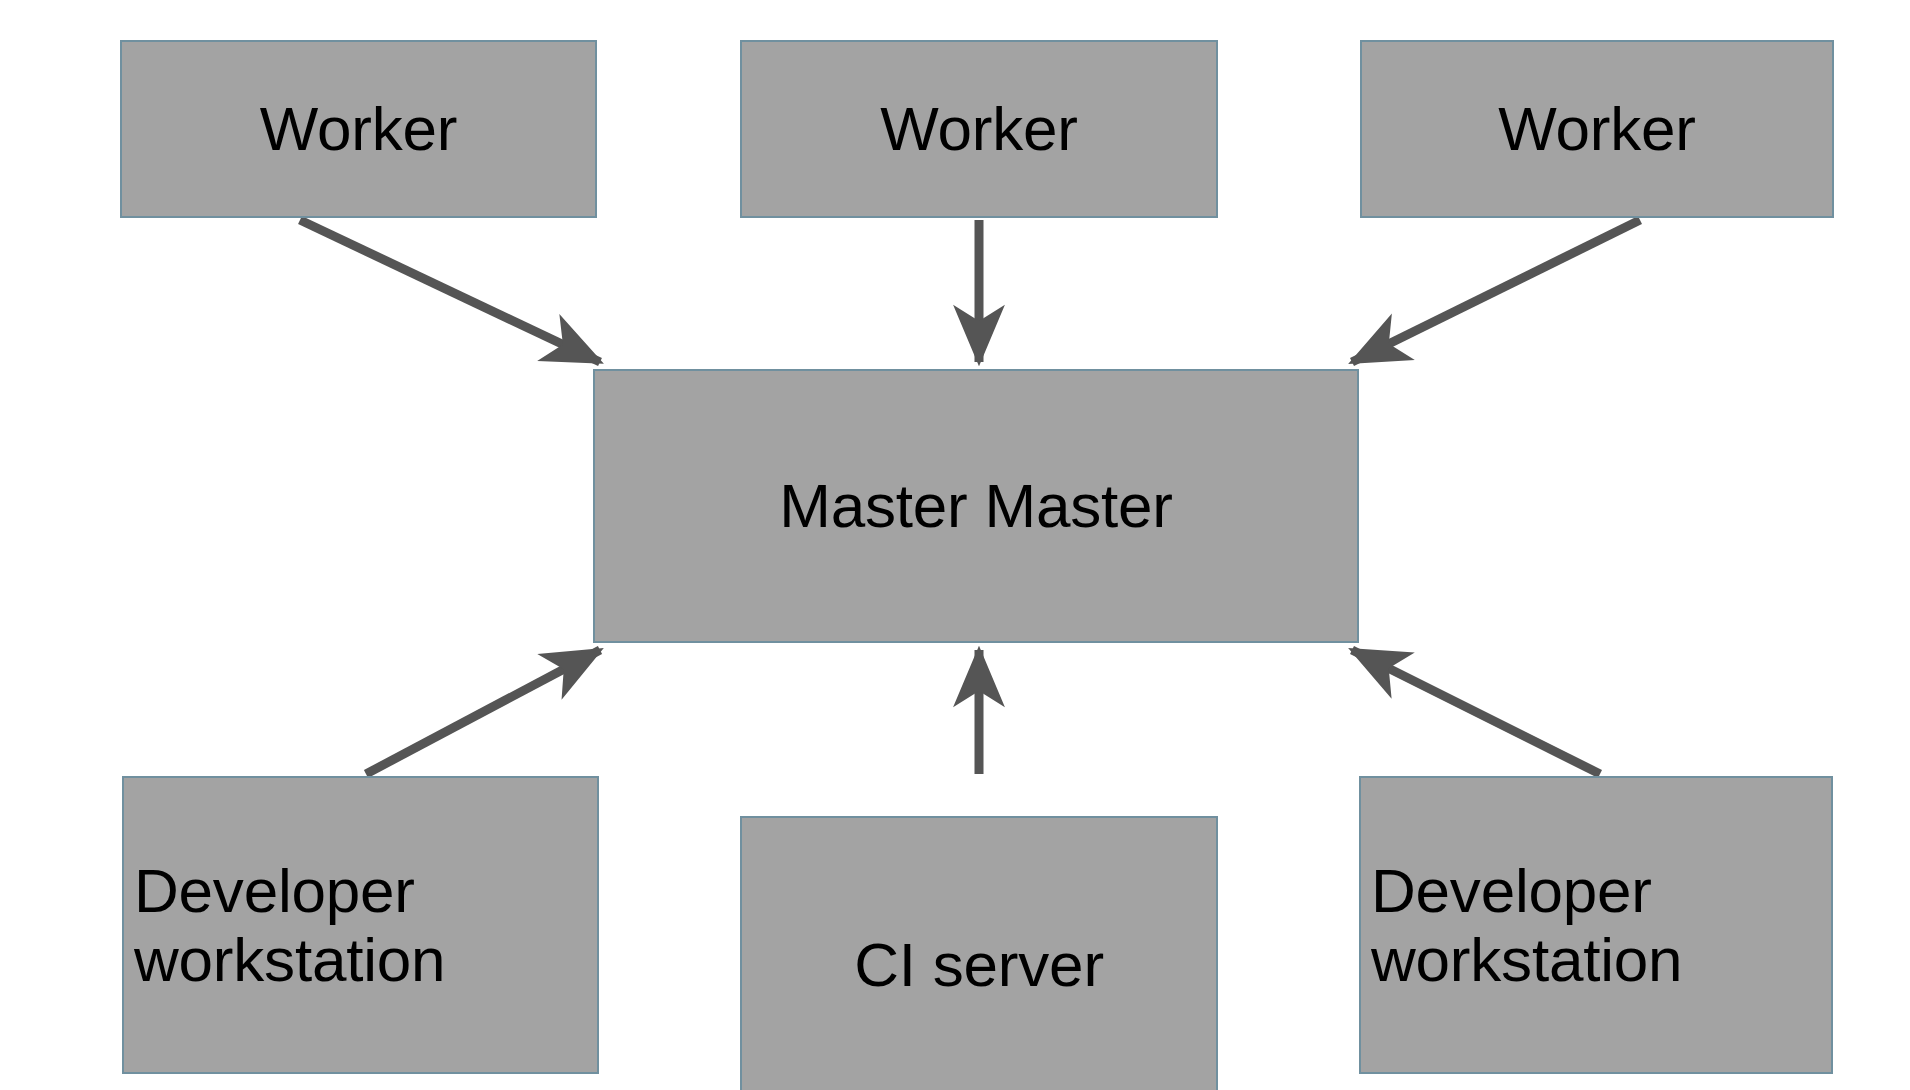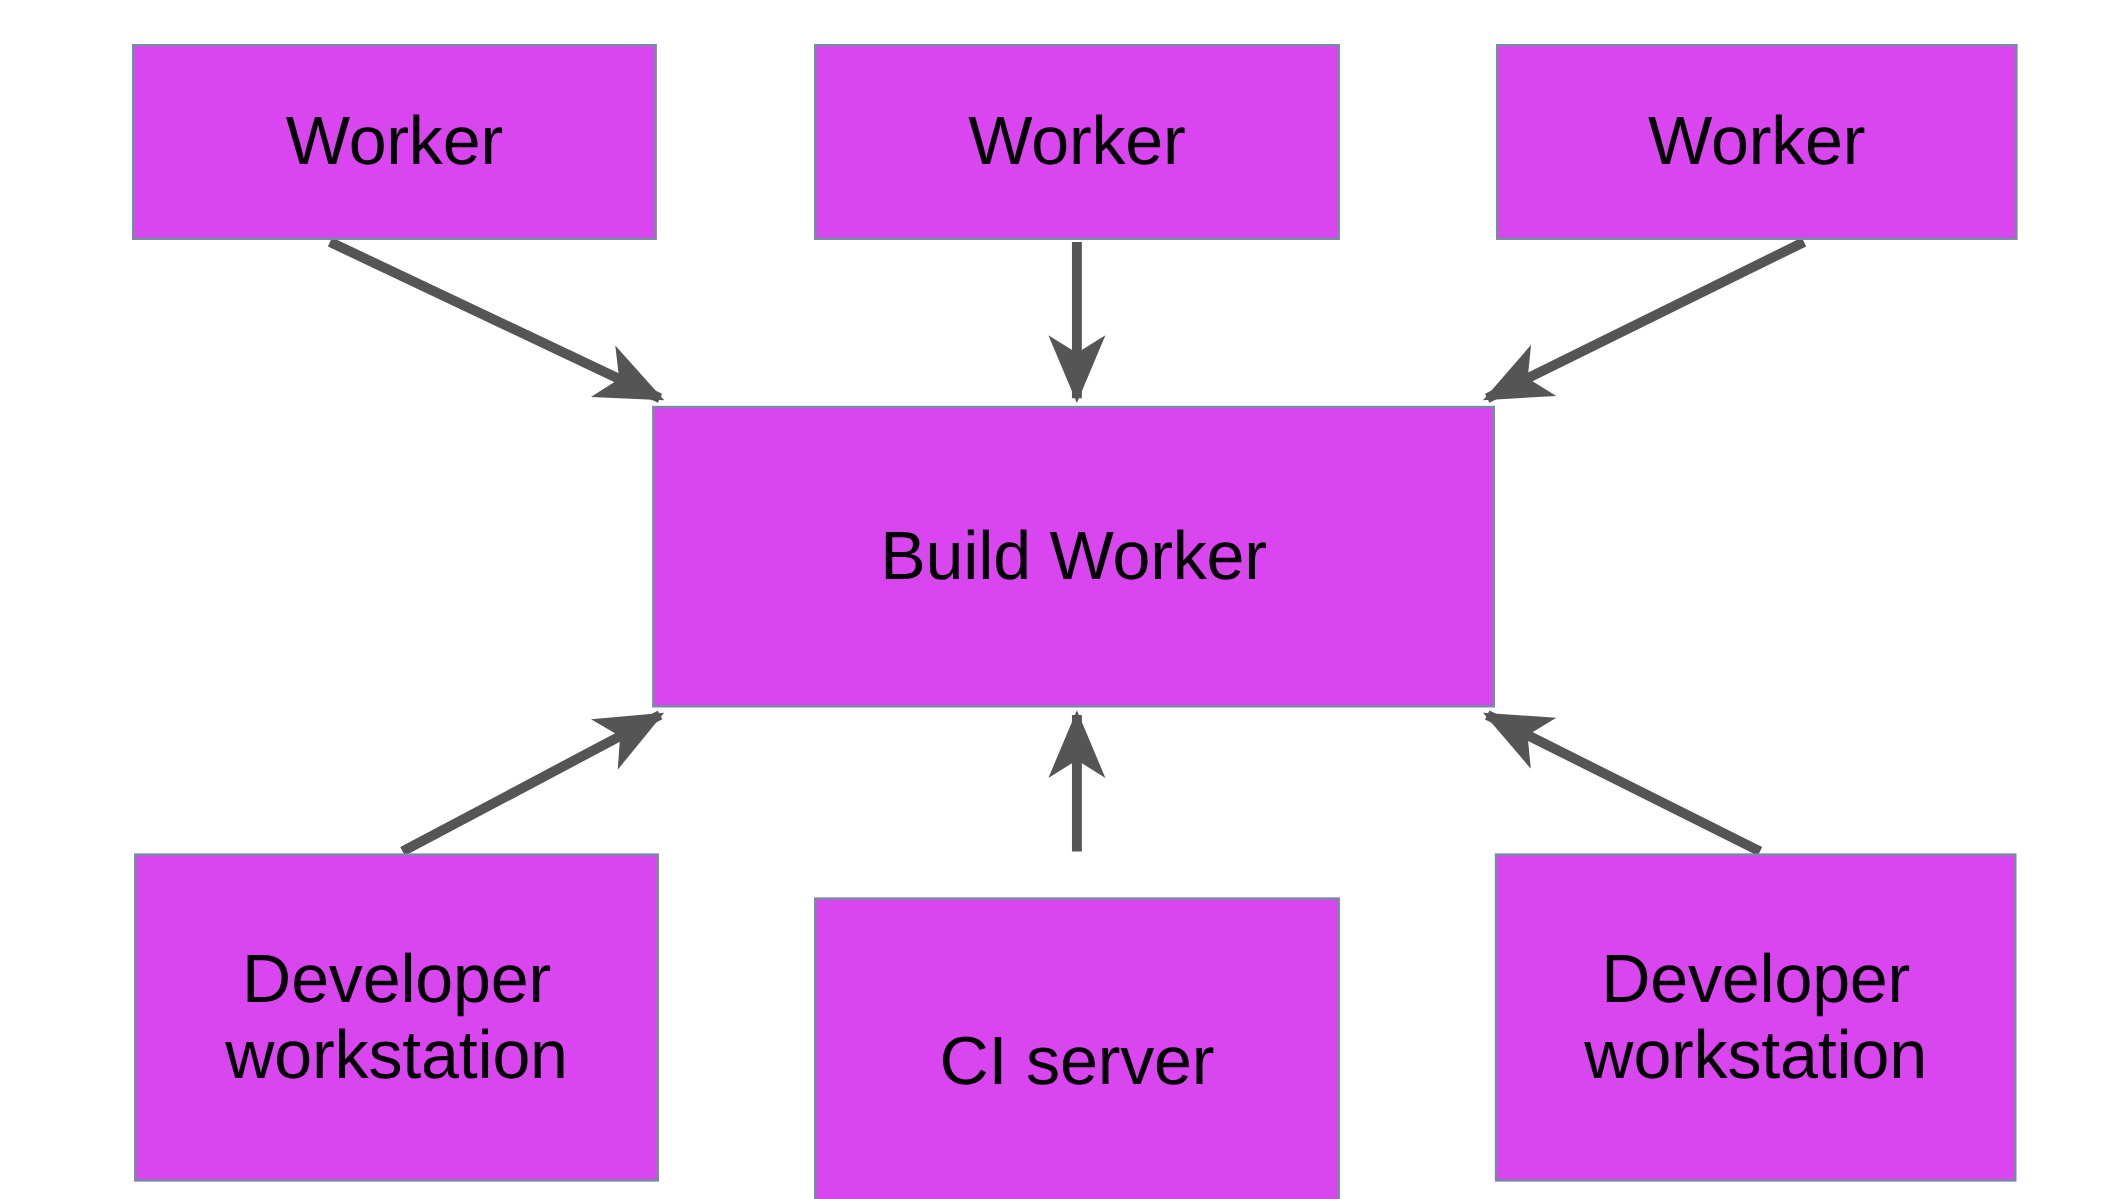--- a/index.html
+++ b/index.html
@@ -22,26 +22,26 @@
   #edge-layer {
     position: absolute;
     left: 0;
     top: 0;
     width: 1910px;
     height: 1090px;
   }
   .node {
     position: absolute;
     box-sizing: border-box;
-    background: #d946ef;
+    background: #a3a3a3;
     border: 2px solid #70909f;
     display: flex;
     align-items: center;
     justify-content: center;
-    text-align: center;
+    text-align: left;
     color: #000000;
     font-family: "Liberation Sans", sans-serif;
     font-weight: 400;
     line-height: 1.12;
     letter-spacing: -0.2px;
     z-index: 2;
   }
   .node .node-label {
     display: block;
     padding: 0 10px;
@@ -89,21 +89,21 @@
 
   <div class="node" id="node-worker-2">
     <span class="node-label">Worker</span>
   </div>
 
   <div class="node" id="node-worker-3">
     <span class="node-label">Worker</span>
   </div>
 
   <div class="node" id="node-build-master">
-    <span class="node-label">Build Worker</span>
+    <span class="node-label">Master Master</span>
   </div>
 
   <div class="node" id="node-dev-ws-1">
     <span class="node-label">Developer workstation</span>
   </div>
 
   <div class="node" id="node-ci-server">
     <span class="node-label">CI server</span>
   </div>
 

